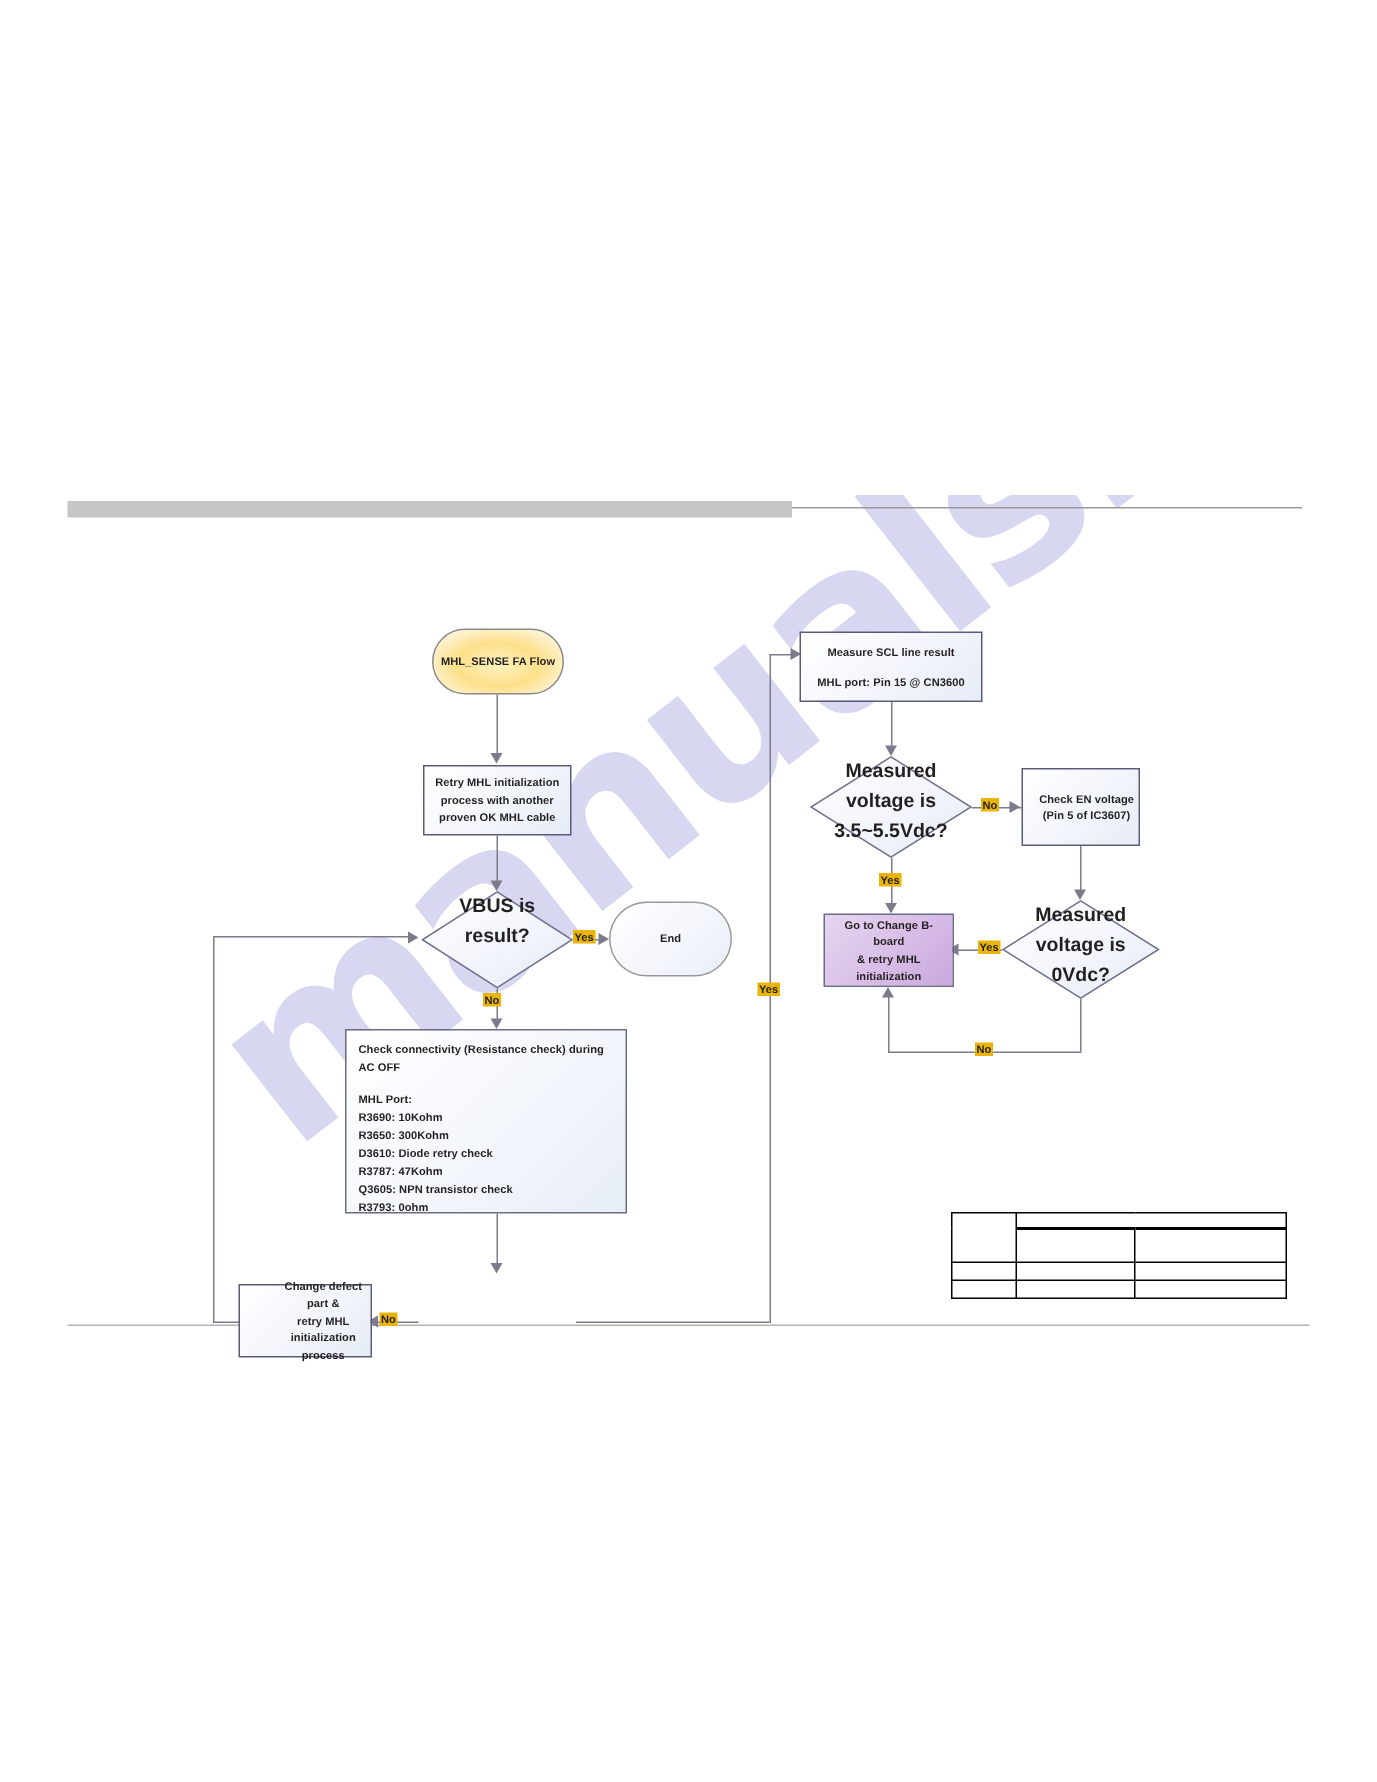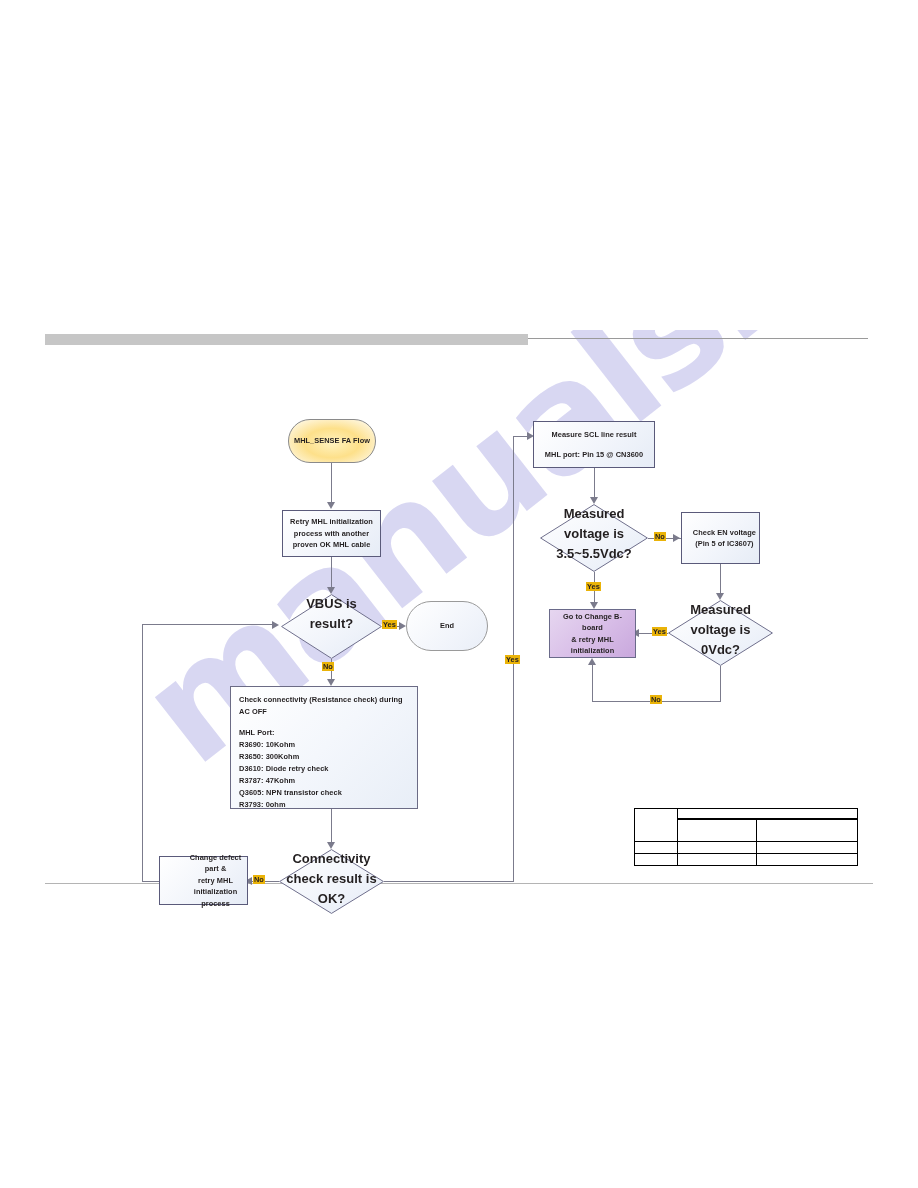--- a/index.html
+++ b/index.html
@@ -288,30 +288,20 @@
       <div class="line">R3650: 300Kohm</div>
       <div class="line">D3610: Diode retry check</div>
       <div class="line">R3787: 47Kohm</div>
       <div class="line">Q3605: NPN transistor check</div>
       <div class="line">R3793: 0ohm</div>
     </div>
 
     <div class="ln v" style="left:331px;top:778px;height:36px;"></div>
     <div class="arw down" style="left:327px;top:811px;"></div>
 
-    <div class="decision" style="left:279px;top:818px;width:105px;height:65px;">
-      <svg class="dia" viewBox="0 0 105 65" preserveAspectRatio="none">
-        <polygon points="52.5,0.6 104.4,32.5 52.5,64.4 0.6,32.5" fill="url(#gdia)" stroke="#6f6f8c" stroke-width="1"></polygon>
-      </svg>
-      <div class="dtext">
-          <span class="boxtext">Connectivity
-check result is
-OK?</span>
-        </div>
-    </div>
 
     <div class="ln h" style="left:247px;top:850px;width:32px;"></div>
     <div class="elabel" style="left:253px;top:844px;">No</div>
     <div class="arw left" style="left:245px;top:846px;"></div>
 
     <div class="node proc" style="left:159px;top:825px;width:89px;height:49px;padding-left:27px;">
       <span class="boxtext">Change defect part &amp;
 retry MHL initialization
 process</span>
     </div>

